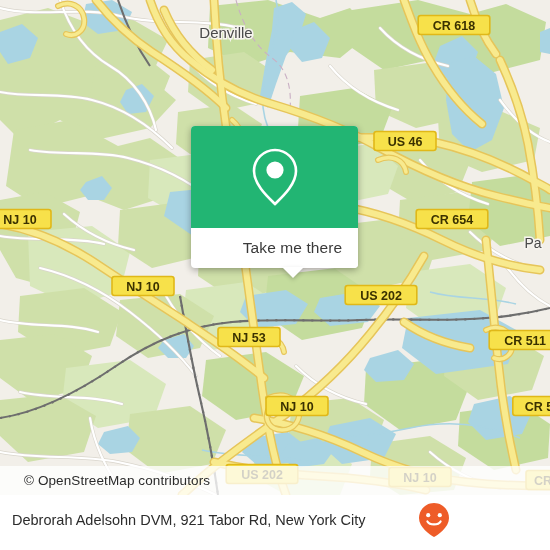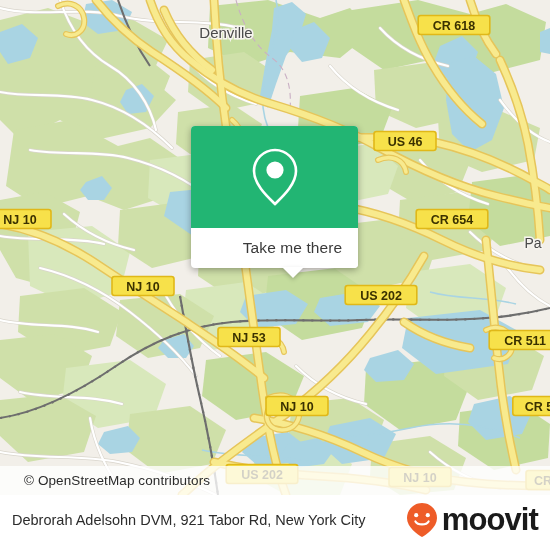--- a/index.html
+++ b/index.html
@@ -425,17 +425,16 @@
 
   <div id="footer">
     <div id="footer-title">Debrorah Adelsohn DVM, 921 Tabor Rd, New York City</div>
     <div id="brand-logo">
       <svg width="34" height="36" viewBox="0 0 34 36">
         <path d="M17 1 C8.7 1 2 7.7 2 16 C2 25.4 13 33 17 35 C21 33 32 25.4 32 16 C32 7.7 25.3 1 17 1 Z" fill="#ee5c28"></path>
         <circle cx="11.2" cy="13.2" r="2.1" fill="#ffffff"></circle>
         <circle cx="22.8" cy="13.2" r="2.1" fill="#ffffff"></circle>
         <path d="M10.4 19.4 C12.6 23.4 21.4 23.4 23.6 19.4" fill="none" stroke="#ffffff" stroke-width="2.1" stroke-linecap="round"></path>
       </svg>
-      <span id="brand-wordmark">moovit</span>
     </div>
   </div>
 
 </div>
 
 </body></html>

